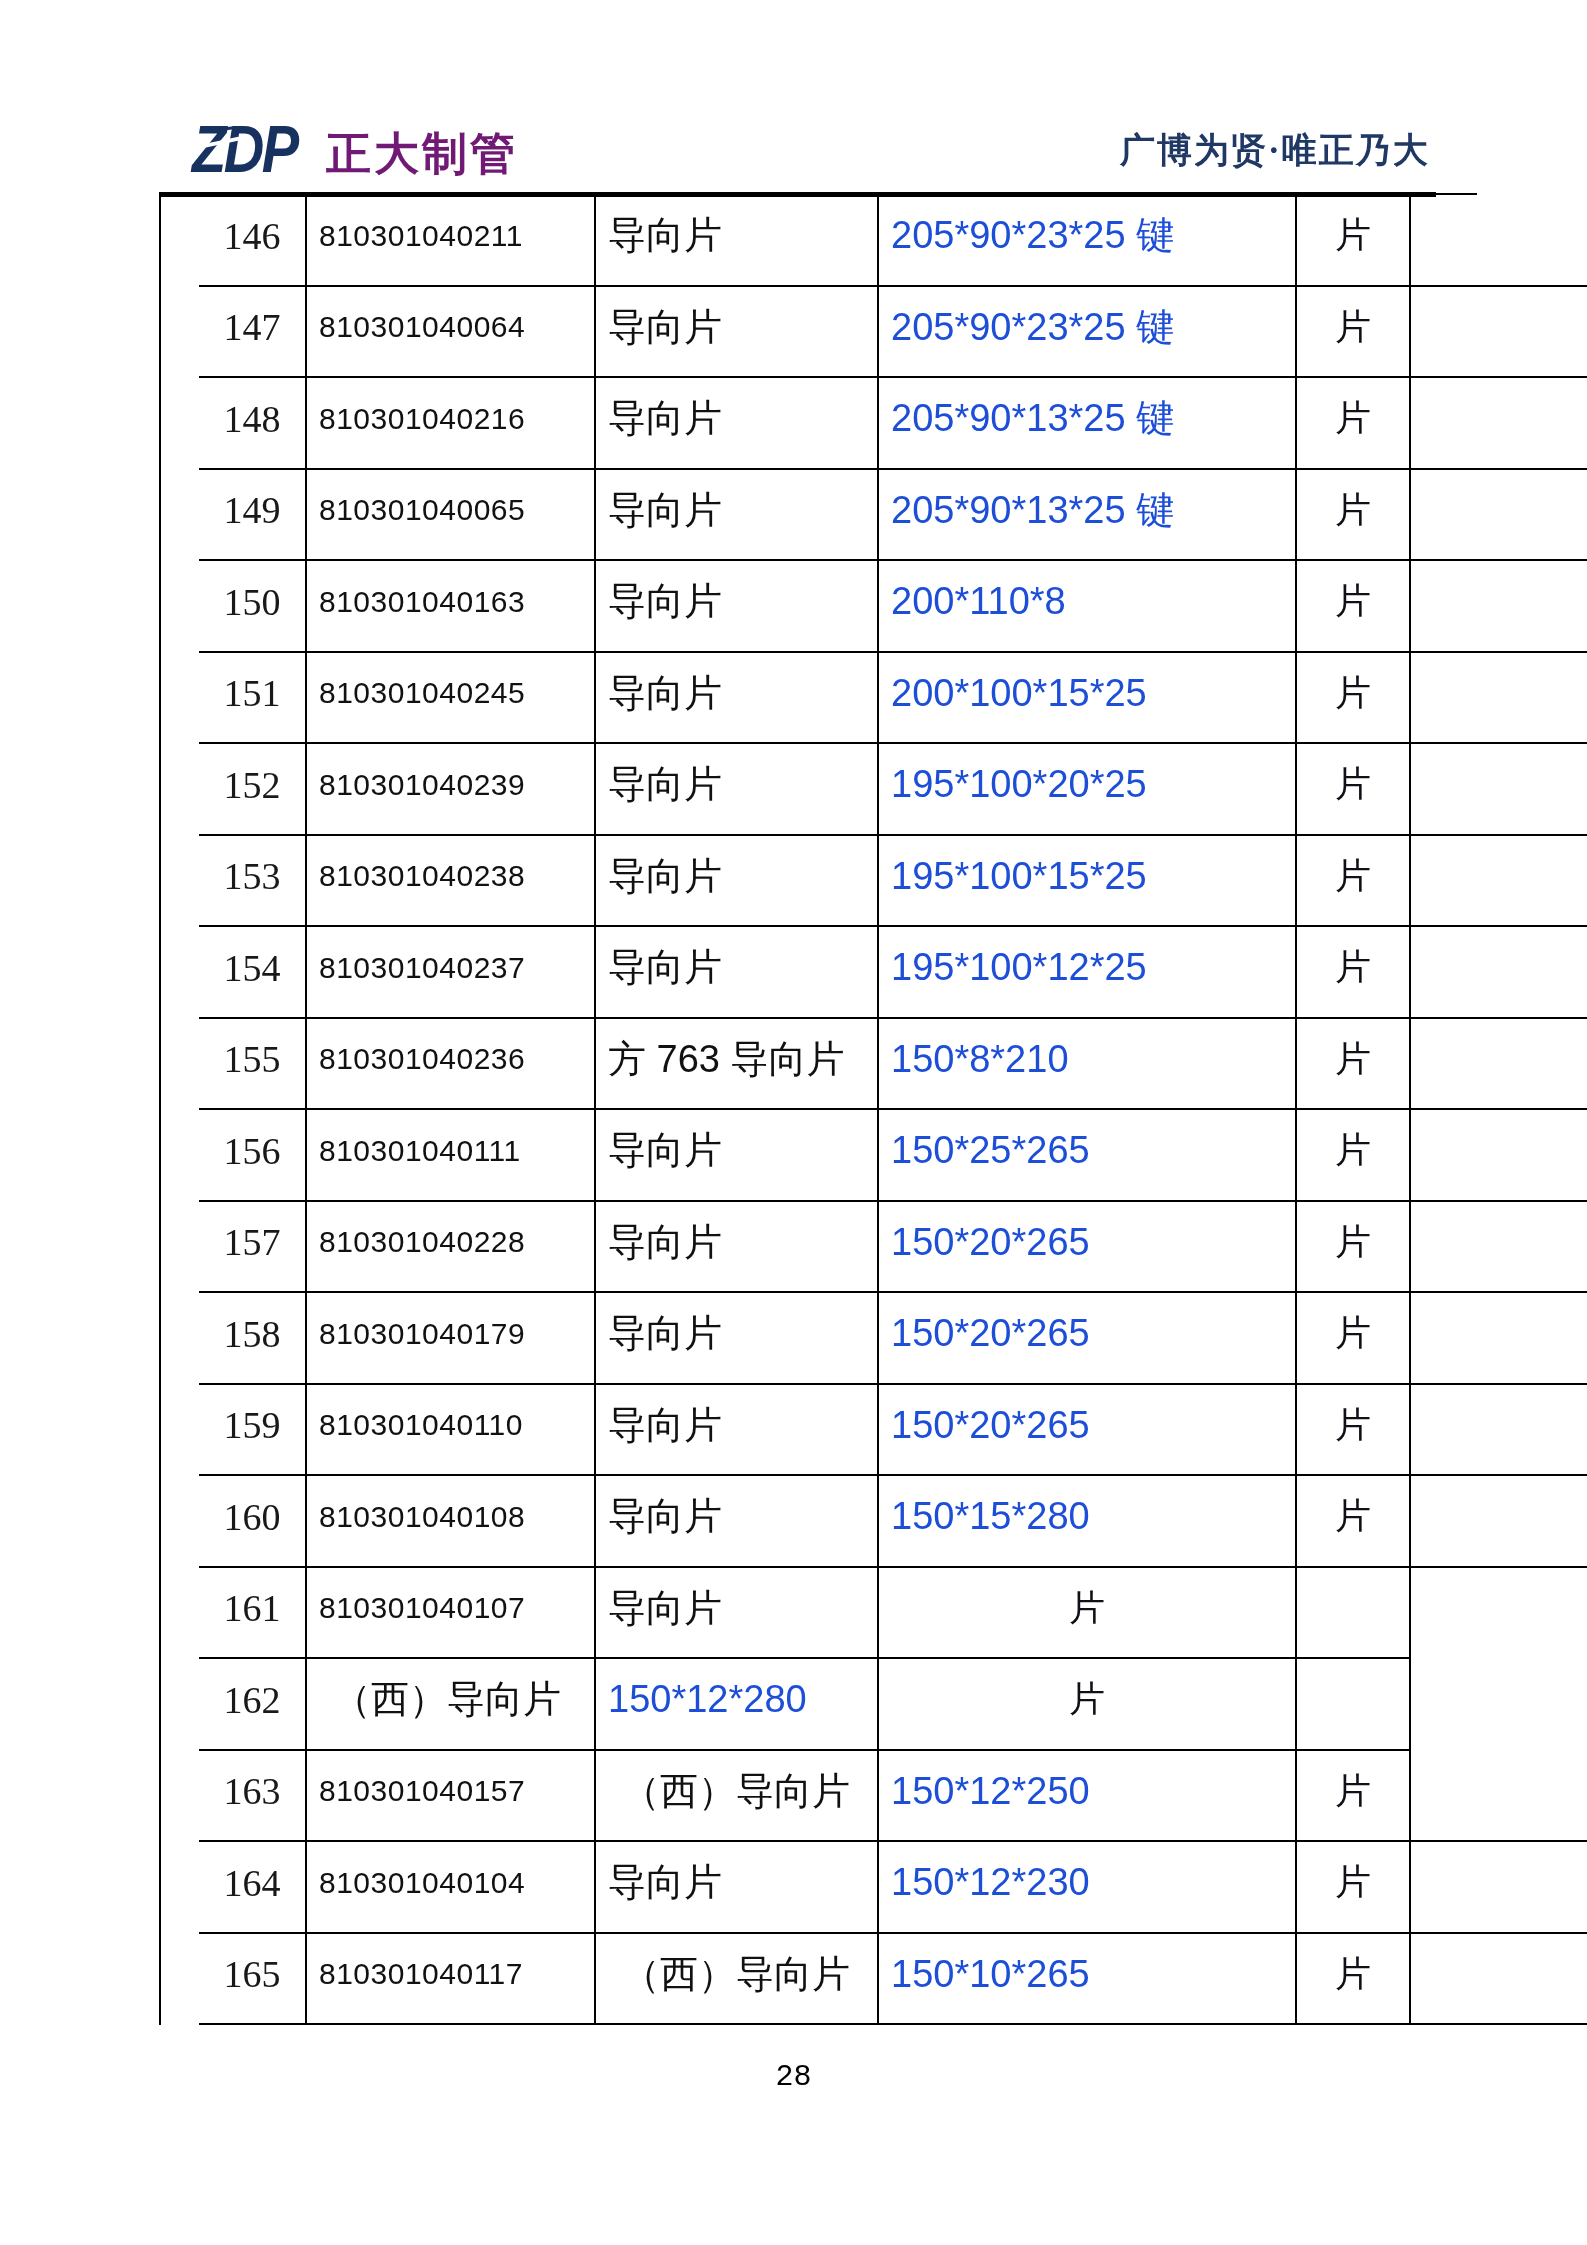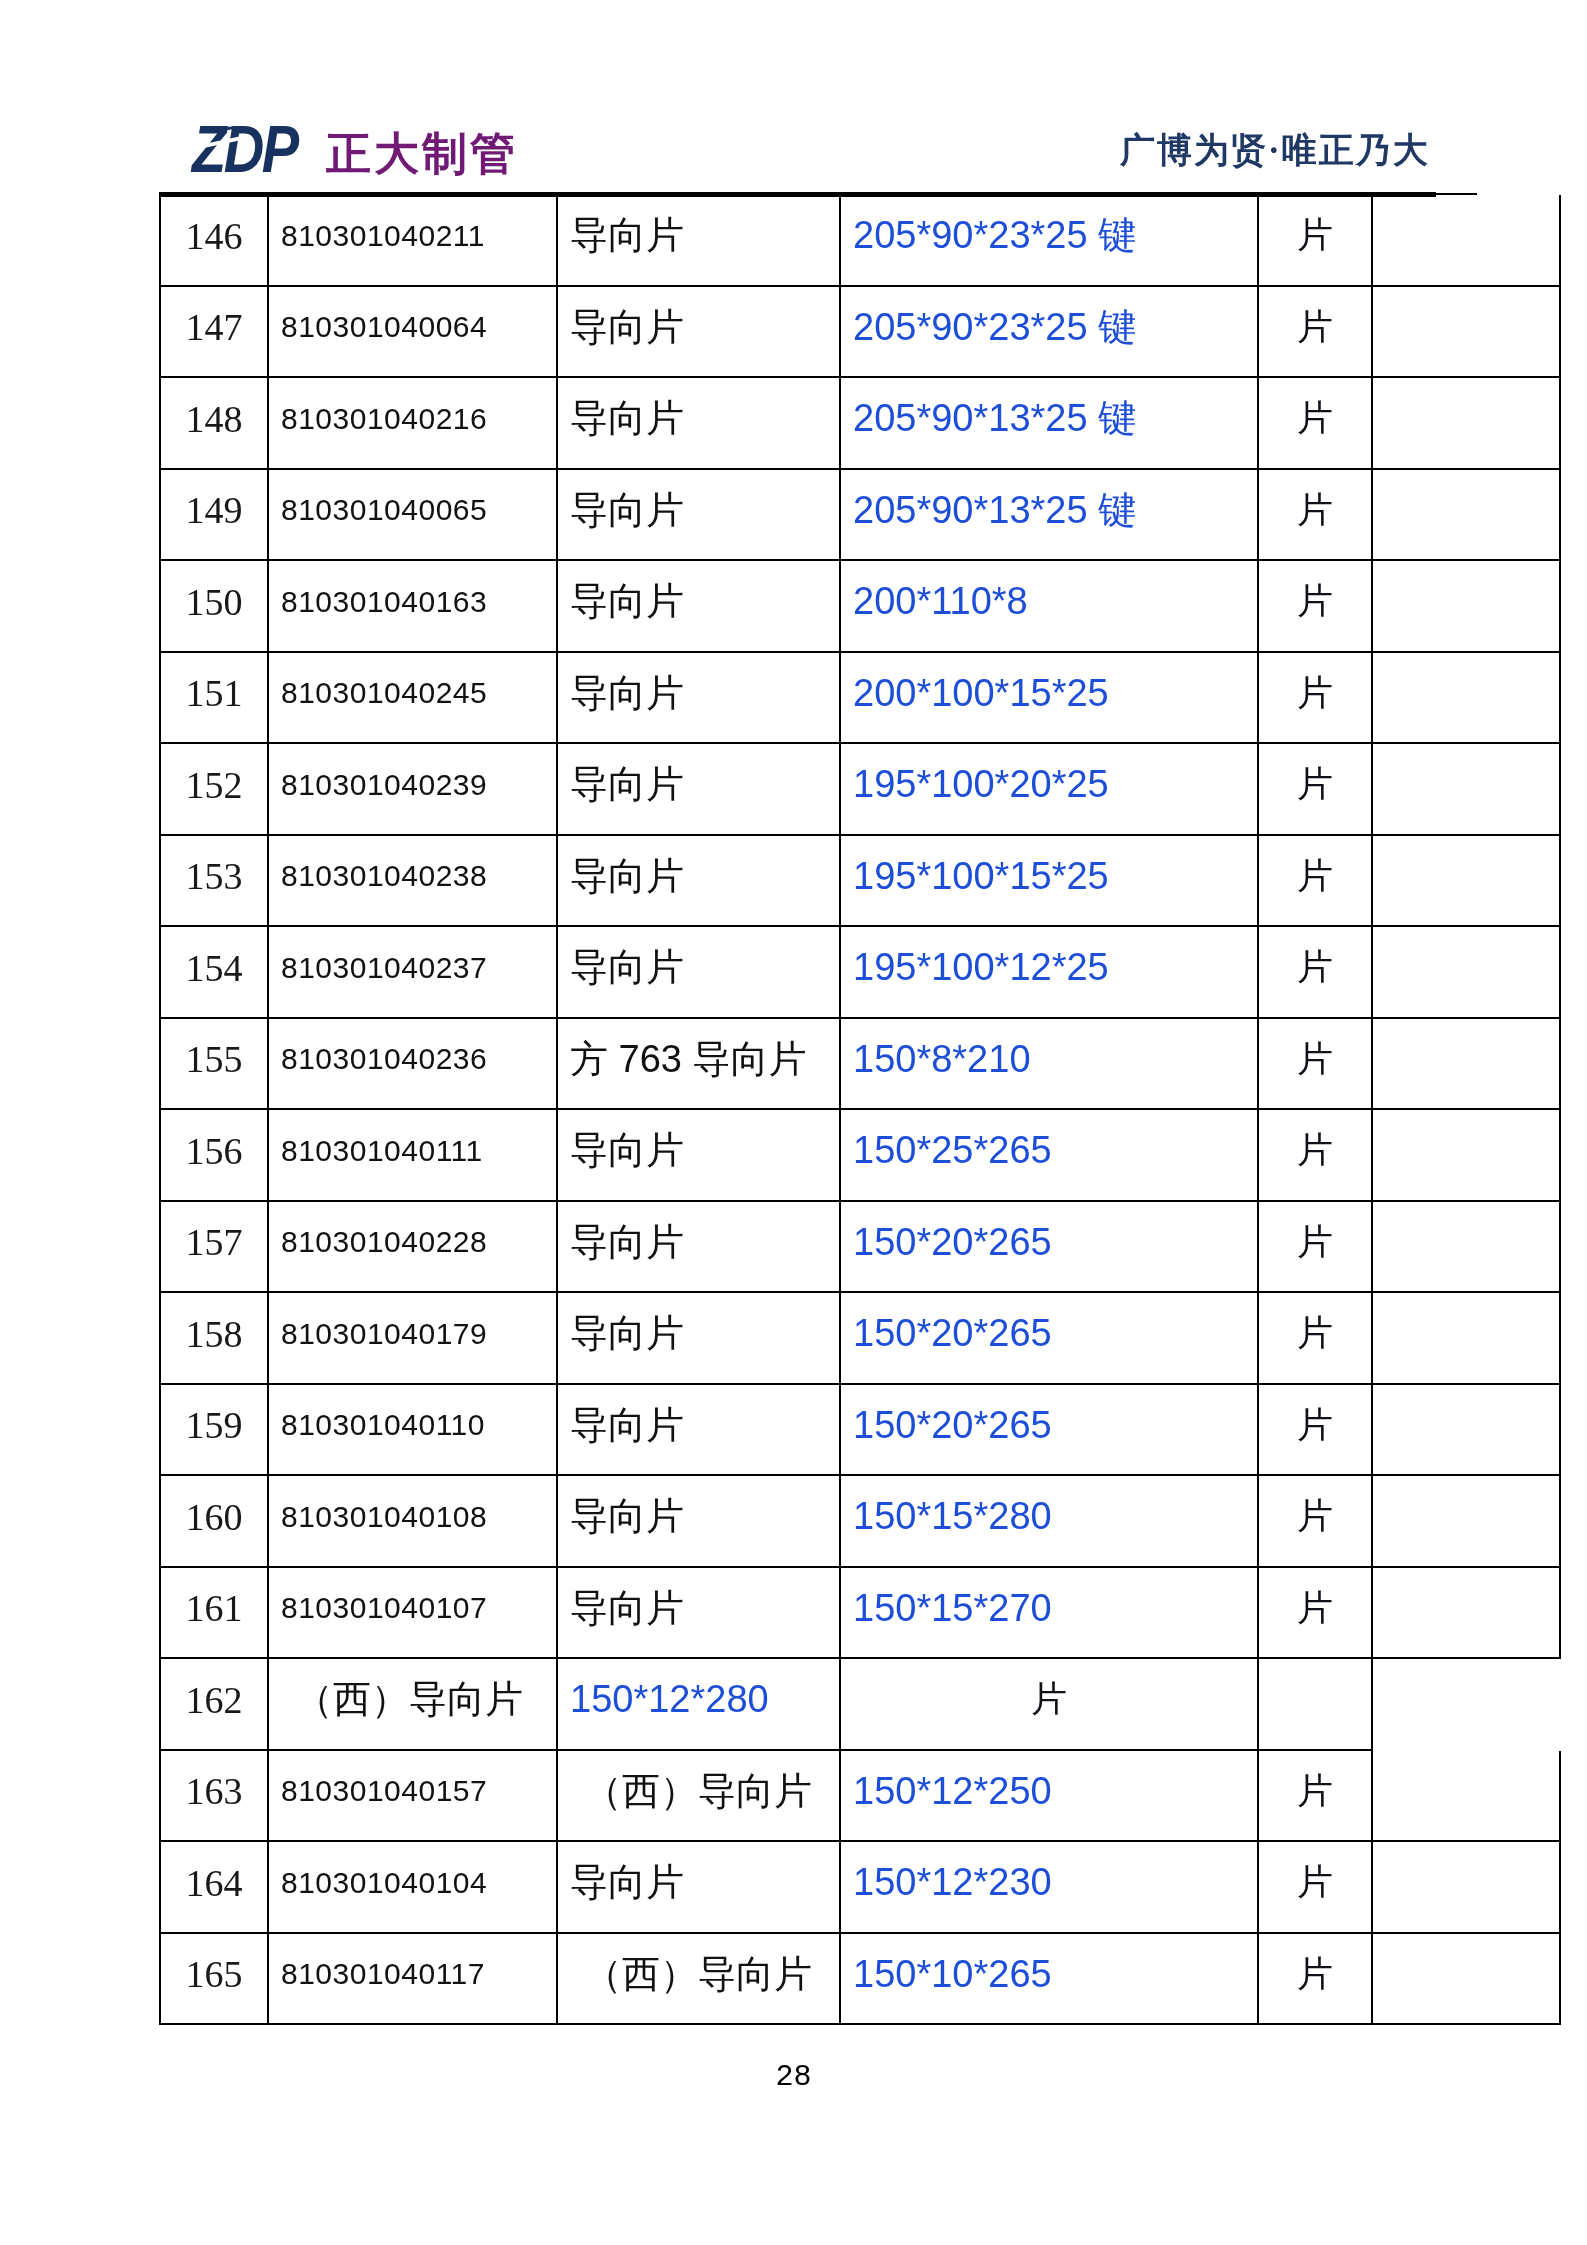--- a/index.html
+++ b/index.html
@@ -37,20 +37,21 @@
     font-family:"Liberation Serif","DejaVu Serif",serif;
     font-size:35px;line-height:1;font-weight:bold;
     letter-spacing:2px;color:#1f3864;
   }
 
   
   .ptable{
     position:absolute;left:159px;top:193px;width:1318px;
     border-left:2px solid #000;border-top:2px solid #000;
     box-sizing:border-box;
+    padding-left:38px;
   }
   .ptable .thick-top{
     position:absolute;left:-2px;top:-3px;width:1277px;height:5px;
     background:#000;
   }
   .trow{
     display:grid;
     grid-template-columns:108px 289px 283px 418px 114px 188px;
     height:91.5px;
   }
@@ -219,21 +220,20 @@
         <div class="cell c-code">810301040108</div>
         <div class="cell c-name">导向片</div>
         <div class="cell c-spec">150*15*280</div>
         <div class="cell c-unit">片</div>
         <div class="cell c-remark"></div>
       </div>
       <div class="trow">
         <div class="cell c-no">161</div>
         <div class="cell c-code">810301040107</div>
         <div class="cell c-name">导向片</div>
-        <div class="cell c-spec">150*15*270</div>
         <div class="cell c-unit">片</div>
         <div class="cell c-remark"></div>
       </div>
       <div class="trow">
         <div class="cell c-no">162</div>
         <div class="cell c-name indent">（西）导向片</div>
         <div class="cell c-spec">150*12*280</div>
         <div class="cell c-unit">片</div>
         <div class="cell c-remark"></div>
       </div>

